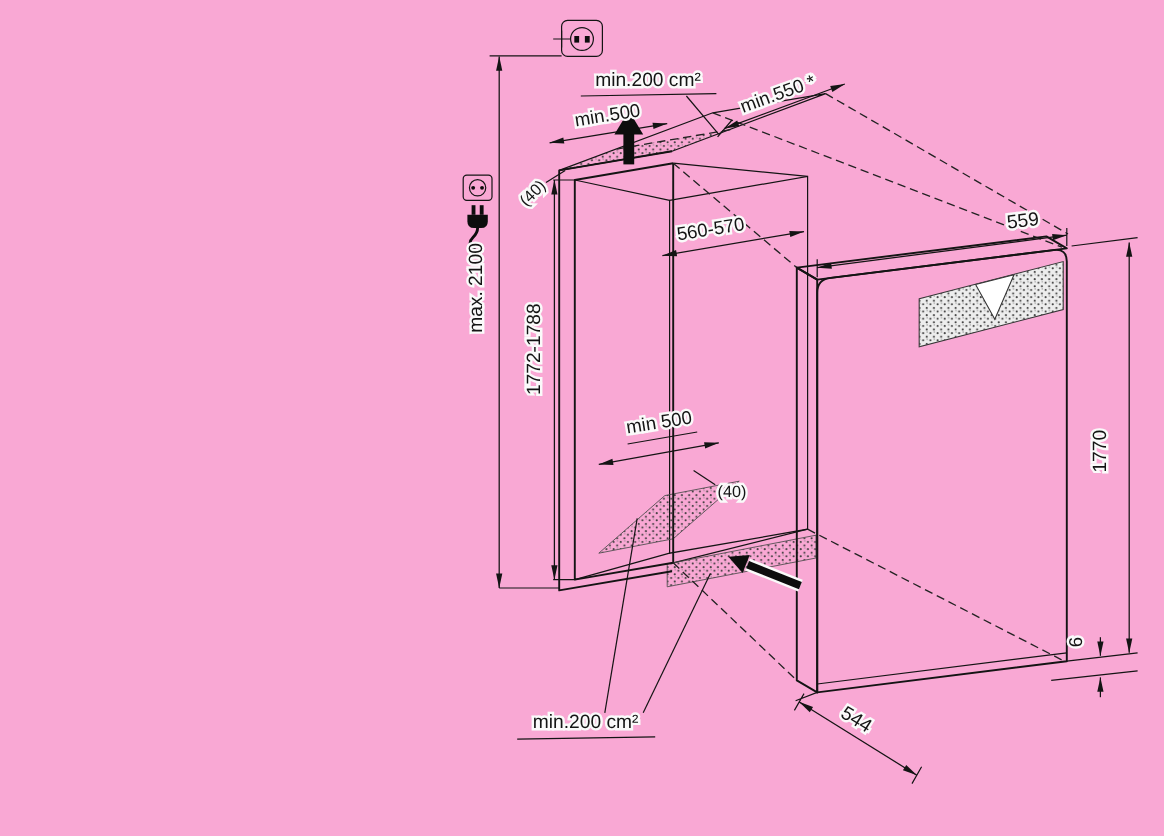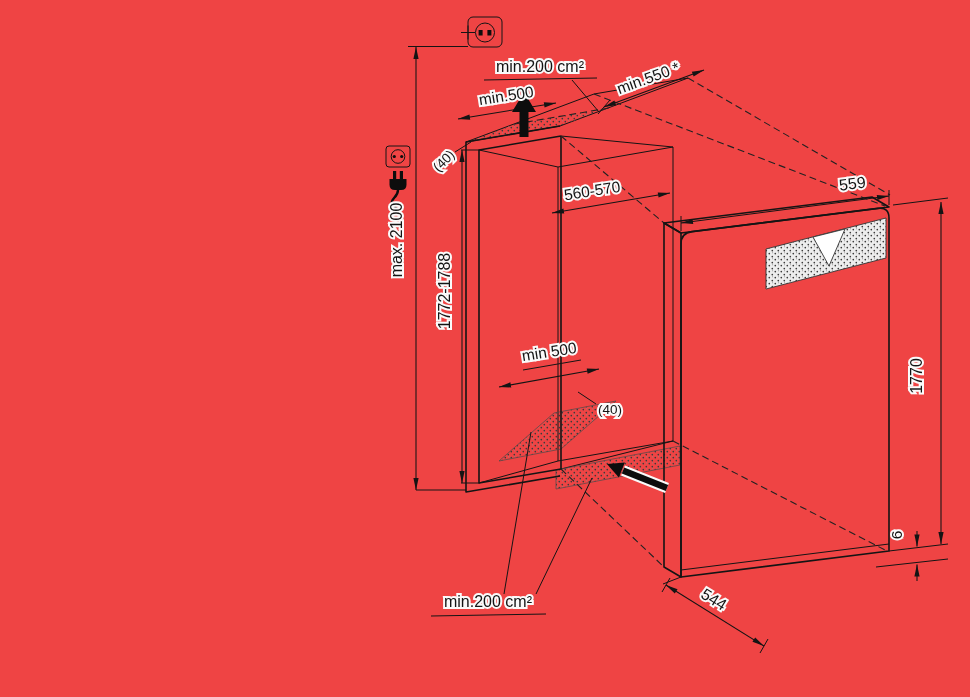--- a/index.html
+++ b/index.html
@@ -1,16 +1,16 @@
 <!DOCTYPE html>
 <html><head>
 <meta charset="utf-8">
 <style>
   html,body{margin:0;padding:0;background:#fafafa;}
-  .stage{position:relative;width:970px;height:697px;background:#ef4444;overflow:hidden;
+  .stage{position:relative;width:970px;height:697px;background:#f9a8d4;overflow:hidden;
          font-family:"Liberation Sans", sans-serif;}
   svg{position:absolute;left:0;top:0;}
   .ml{stroke:#141414;stroke-width:1.6;fill:none;stroke-linejoin:round;}
   .tl{stroke:#141414;stroke-width:1;fill:none;}
   .dm{stroke:#141414;stroke-width:1.05;fill:none;}
   .dash{stroke:#222;stroke-width:1.1;fill:none;stroke-dasharray:7 4;}
   .t{font-family:"Liberation Sans",sans-serif;font-size:15.5px;fill:#141414;
      text-anchor:middle;paint-order:stroke;stroke:#fafafa;stroke-width:4px;}
   .ts{font-size:13.5px;}
   .tb{font-size:16px;}

